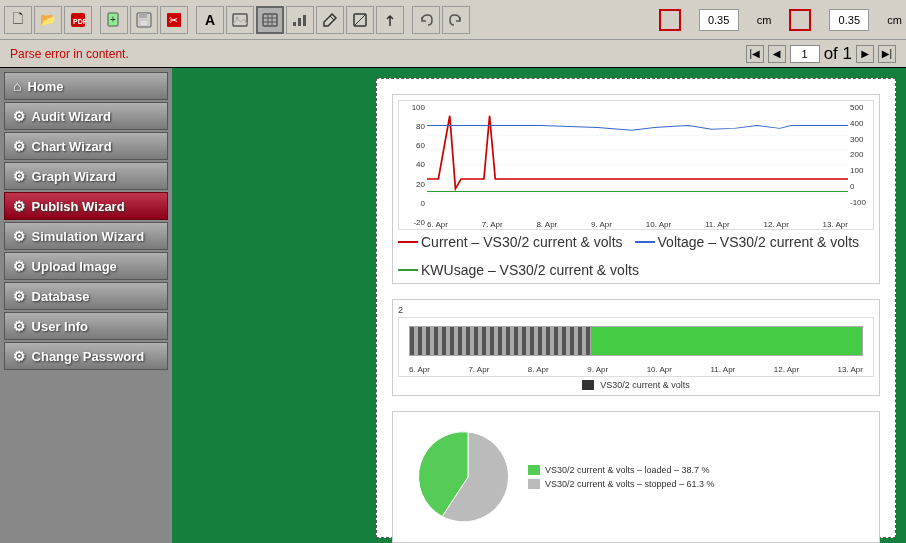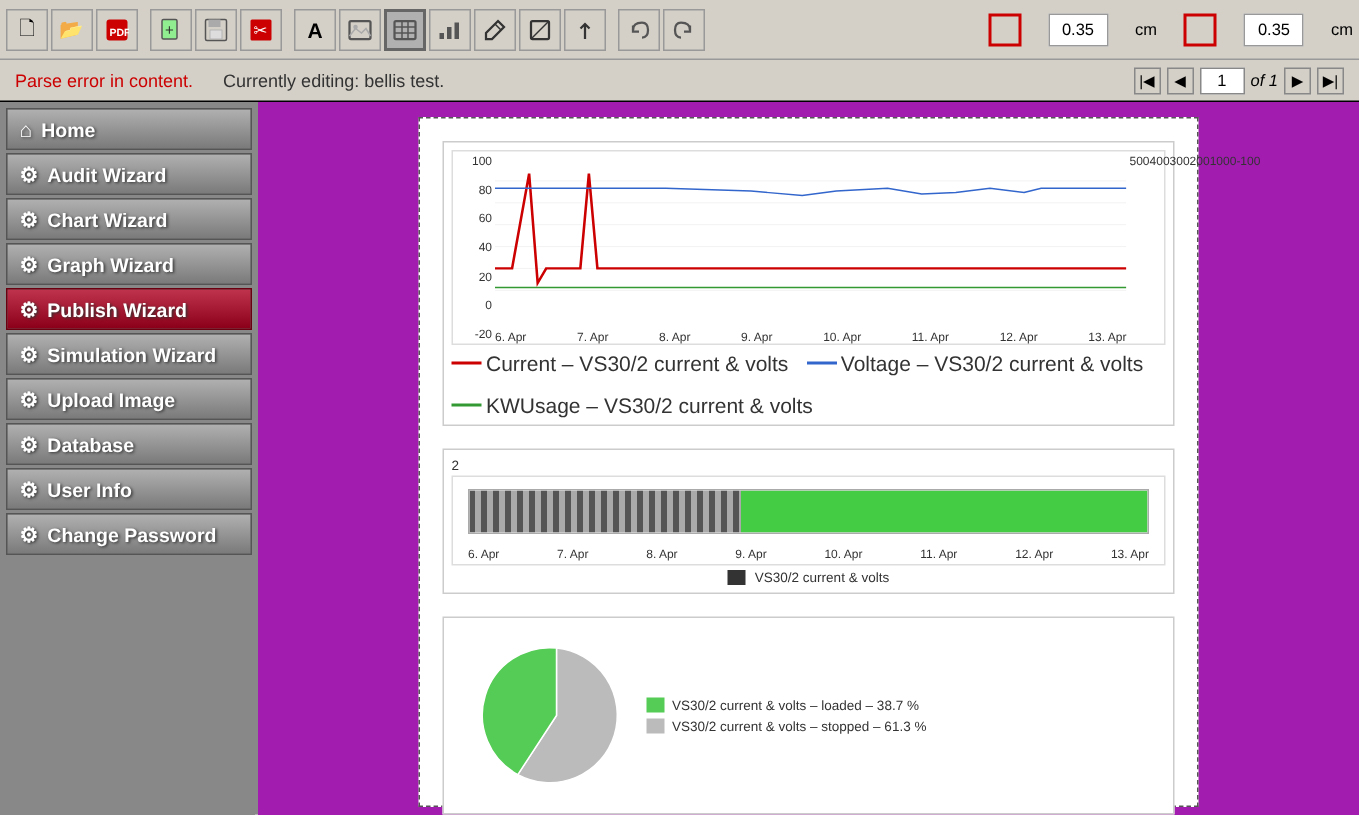--- a/index.html
+++ b/index.html
@@ -103,24 +103,24 @@
     }
     .sidebar-item.active {
       background: linear-gradient(to bottom, #c0334d, #8b0018);
       border-color: #6b0010;
     }
     .sidebar-icon { font-size: 14px; flex-shrink: 0; }
 
     
     #content {
       flex: 1;
-      background: #a21caf;
+      background: #15803d;
       overflow: auto;
       display: flex;
-      justify-content: center;
+      justify-content: flex-end;
       padding: 10px;
     }
     .page-canvas {
       width: 520px;
       background: white;
       border: 1px dashed #555;
       min-height: 460px;
       padding: 15px;
       display: flex;
       flex-direction: column;
@@ -150,21 +150,21 @@
     .y-axis-left {
       position: absolute; left: 0; top: 0; bottom: 0;
       width: 28px;
       display: flex; flex-direction: column; justify-content: space-between;
       align-items: flex-end; padding: 2px 2px;
       font-size: 8px; color: #333;
     }
     .y-axis-right {
       position: absolute; right: 0; top: 0; bottom: 20px;
       width: 25px;
-      display: flex; flex-direction: row; justify-content: space-between;
+      display: flex; flex-direction: column; justify-content: space-between;
       align-items: flex-start; padding: 2px 2px;
       font-size: 8px; color: #333;
     }
     .x-axis {
       position: absolute; bottom: 0; left: 28px; right: 25px;
       display: flex; justify-content: space-between;
       font-size: 8px; color: #333;
     }
     .chart-plot {
       position: absolute; left: 28px; top: 5px; right: 25px; bottom: 16px;
@@ -307,26 +307,25 @@
     <input class="toolbar-input" type="text" value="0.35" style="">
     <span class="toolbar-label">cm</span>
     <div style="width:22px;height:22px;border:2px solid #cc0000;"></div>
     <input class="toolbar-input" type="text" value="0.35" style="">
     <span class="toolbar-label">cm</span>
   </div>
 </div>
 
 <div id="statusbar">
   <span class="status-error">Parse error in content.</span>
-  <span class="status-info">Currently editing: bellis test.</span>
   <div class="page-nav">
     <button class="nav-btn">|◀</button>
     <button class="nav-btn">◀</button>
     <input class="page-input" type="text" value="1" style="">
-    <span style="font-size:11px;font-style:italic;">of 1</span>
+    <span style="font-size:17px;">of 1</span>
     <button class="nav-btn">▶</button>
     <button class="nav-btn">▶|</button>
   </div>
 </div>
 
 <div id="main">
 
   <div id="sidebar">
     <div class="sidebar-item">
       <span class="sidebar-icon">⌂</span>

